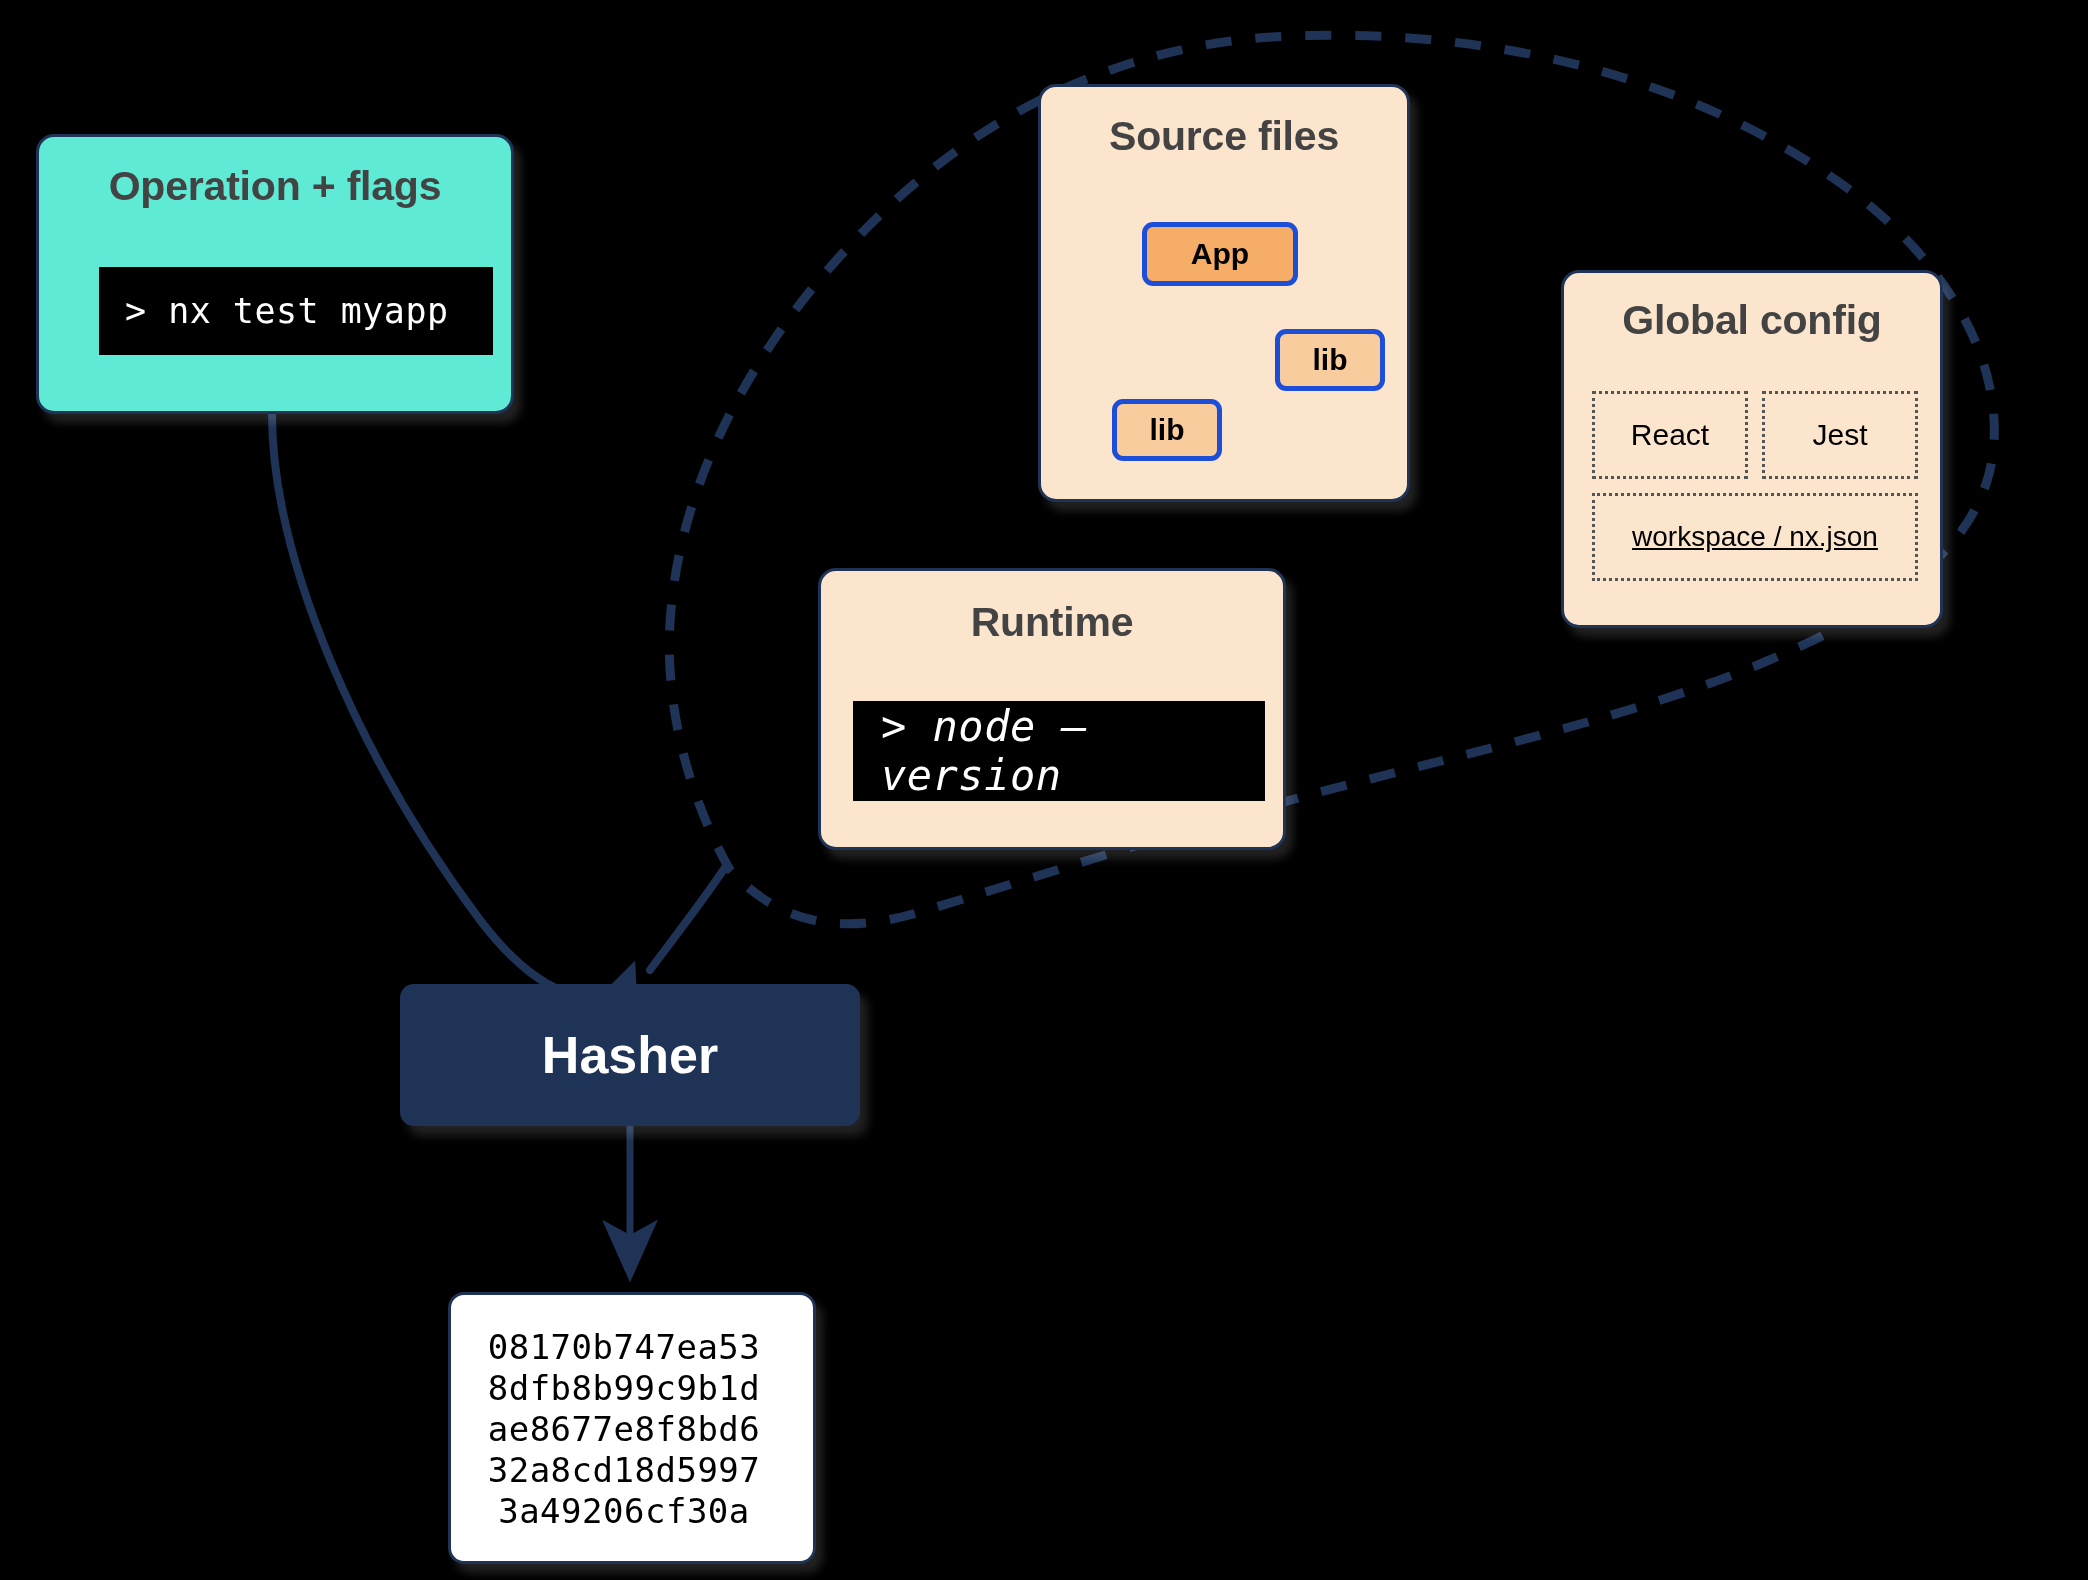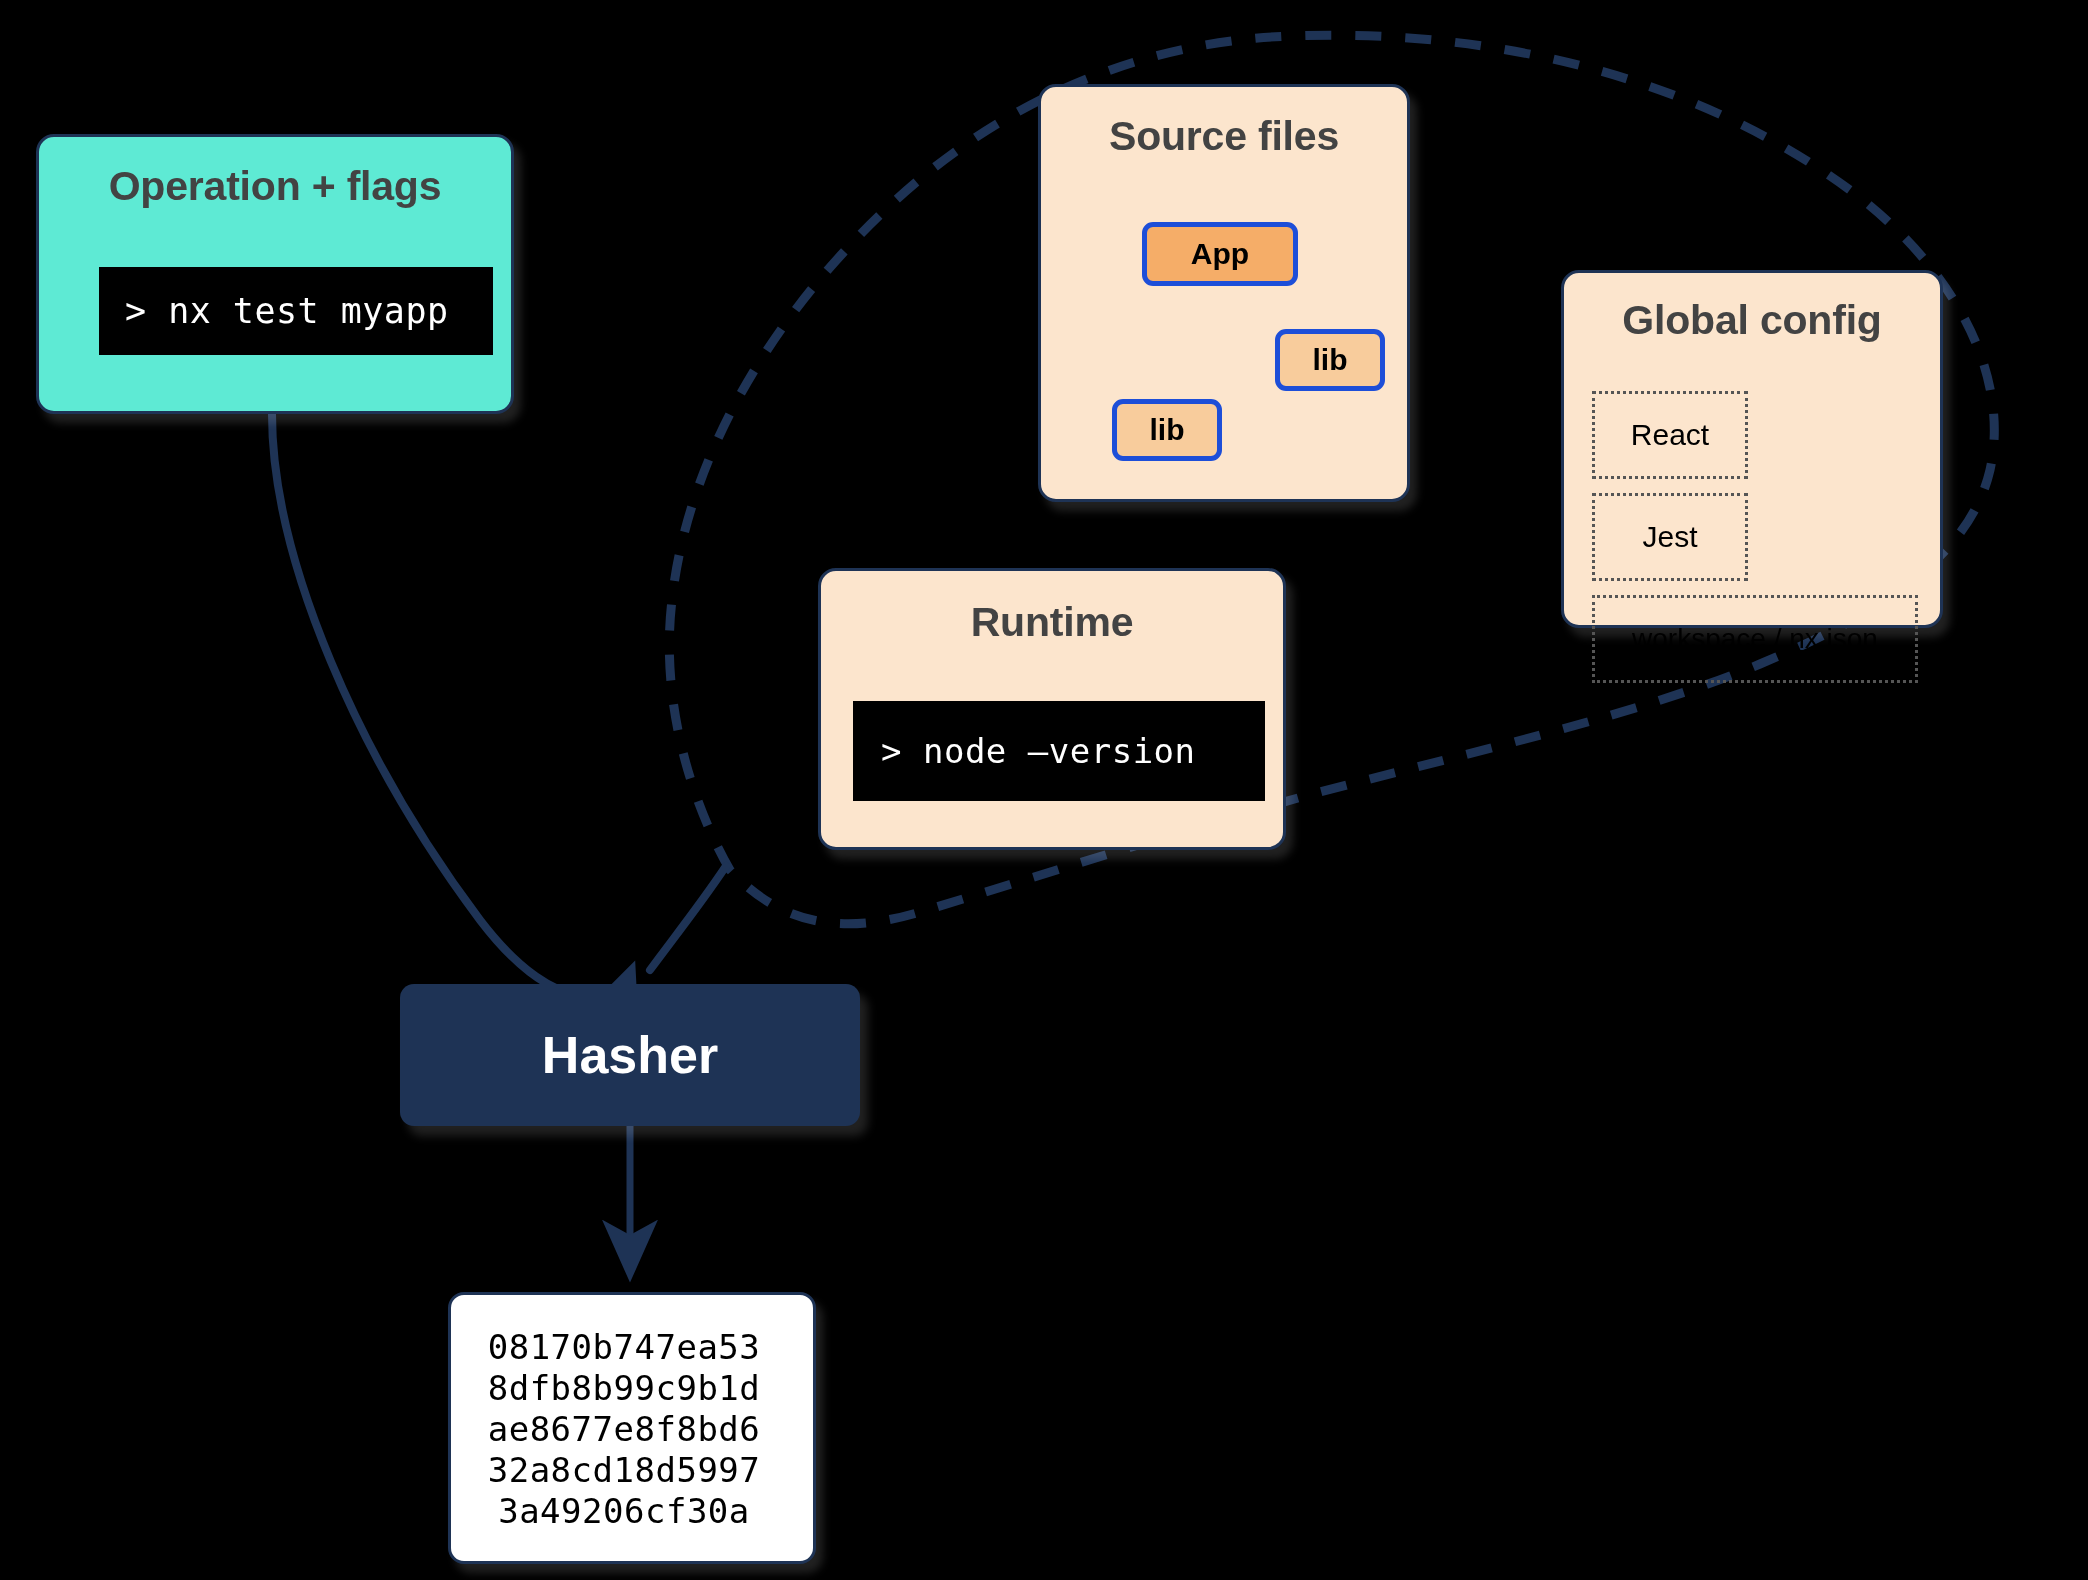--- a/index.html
+++ b/index.html
@@ -119,21 +119,20 @@
     margin-top: 24px;
   }
   .cfg-grid {
     position: absolute;
     left: 28px; top: 118px;
     width: 326px;
   }
   .cfg-row {
     display: flex;
     gap: 14px;
-    flex-direction: column;
   }
   .cfg-cell {
     border: 3px dotted #555555;
     display: flex;
     align-items: center;
     justify-content: center;
     color: #000000;
     font-size: 30px;
     box-sizing: border-box;
     height: 88px;
@@ -147,23 +146,24 @@
     width: 468px; height: 282px;
   }
   #rt-card .card-title {
     font-size: 41px;
     margin-top: 28px;
   }
   #rt-term {
     position: absolute;
     left: 32px; top: 130px;
     width: 412px; height: 100px;
-    font-size: 34px;
+    font-size: 42px;
     padding-left: 28px;
     letter-spacing: 0.5px;
+    font-style: italic;
   }
 
   
   #hasher {
     left: 400px; top: 984px;
     width: 460px; height: 142px;
     background: #1e3355;
     border-radius: 14px;
     border: 0;
     display: flex;

